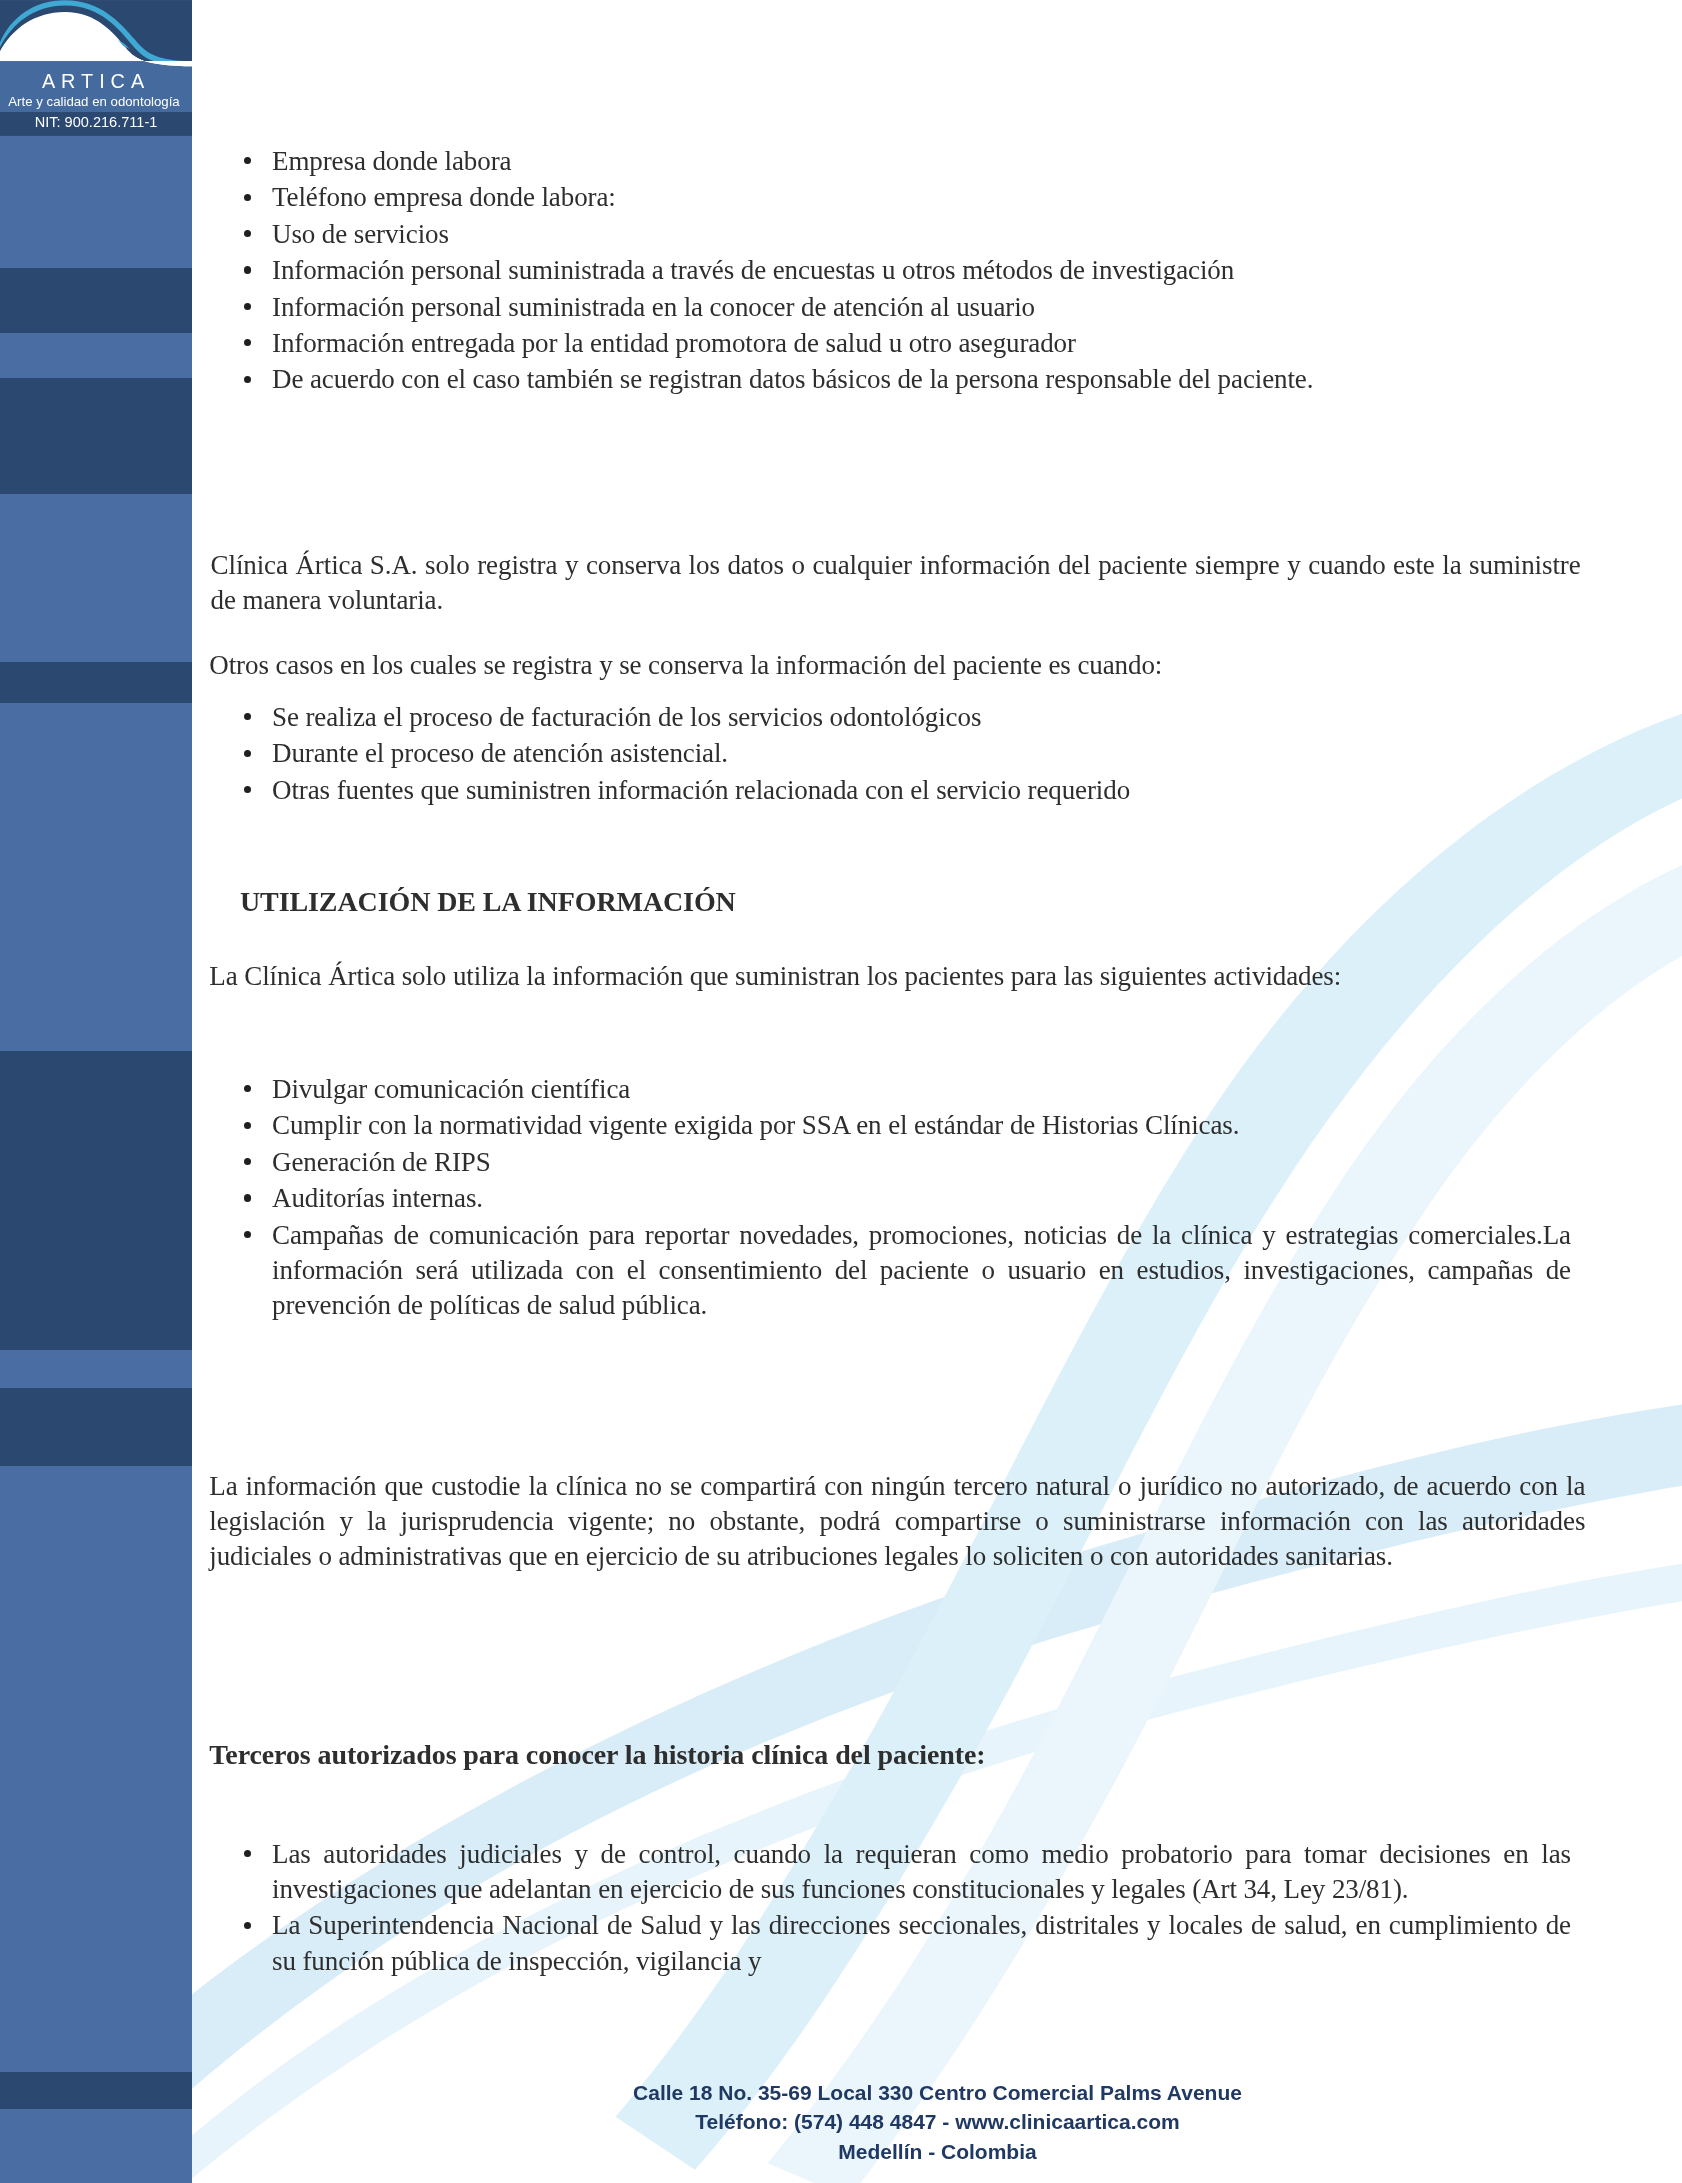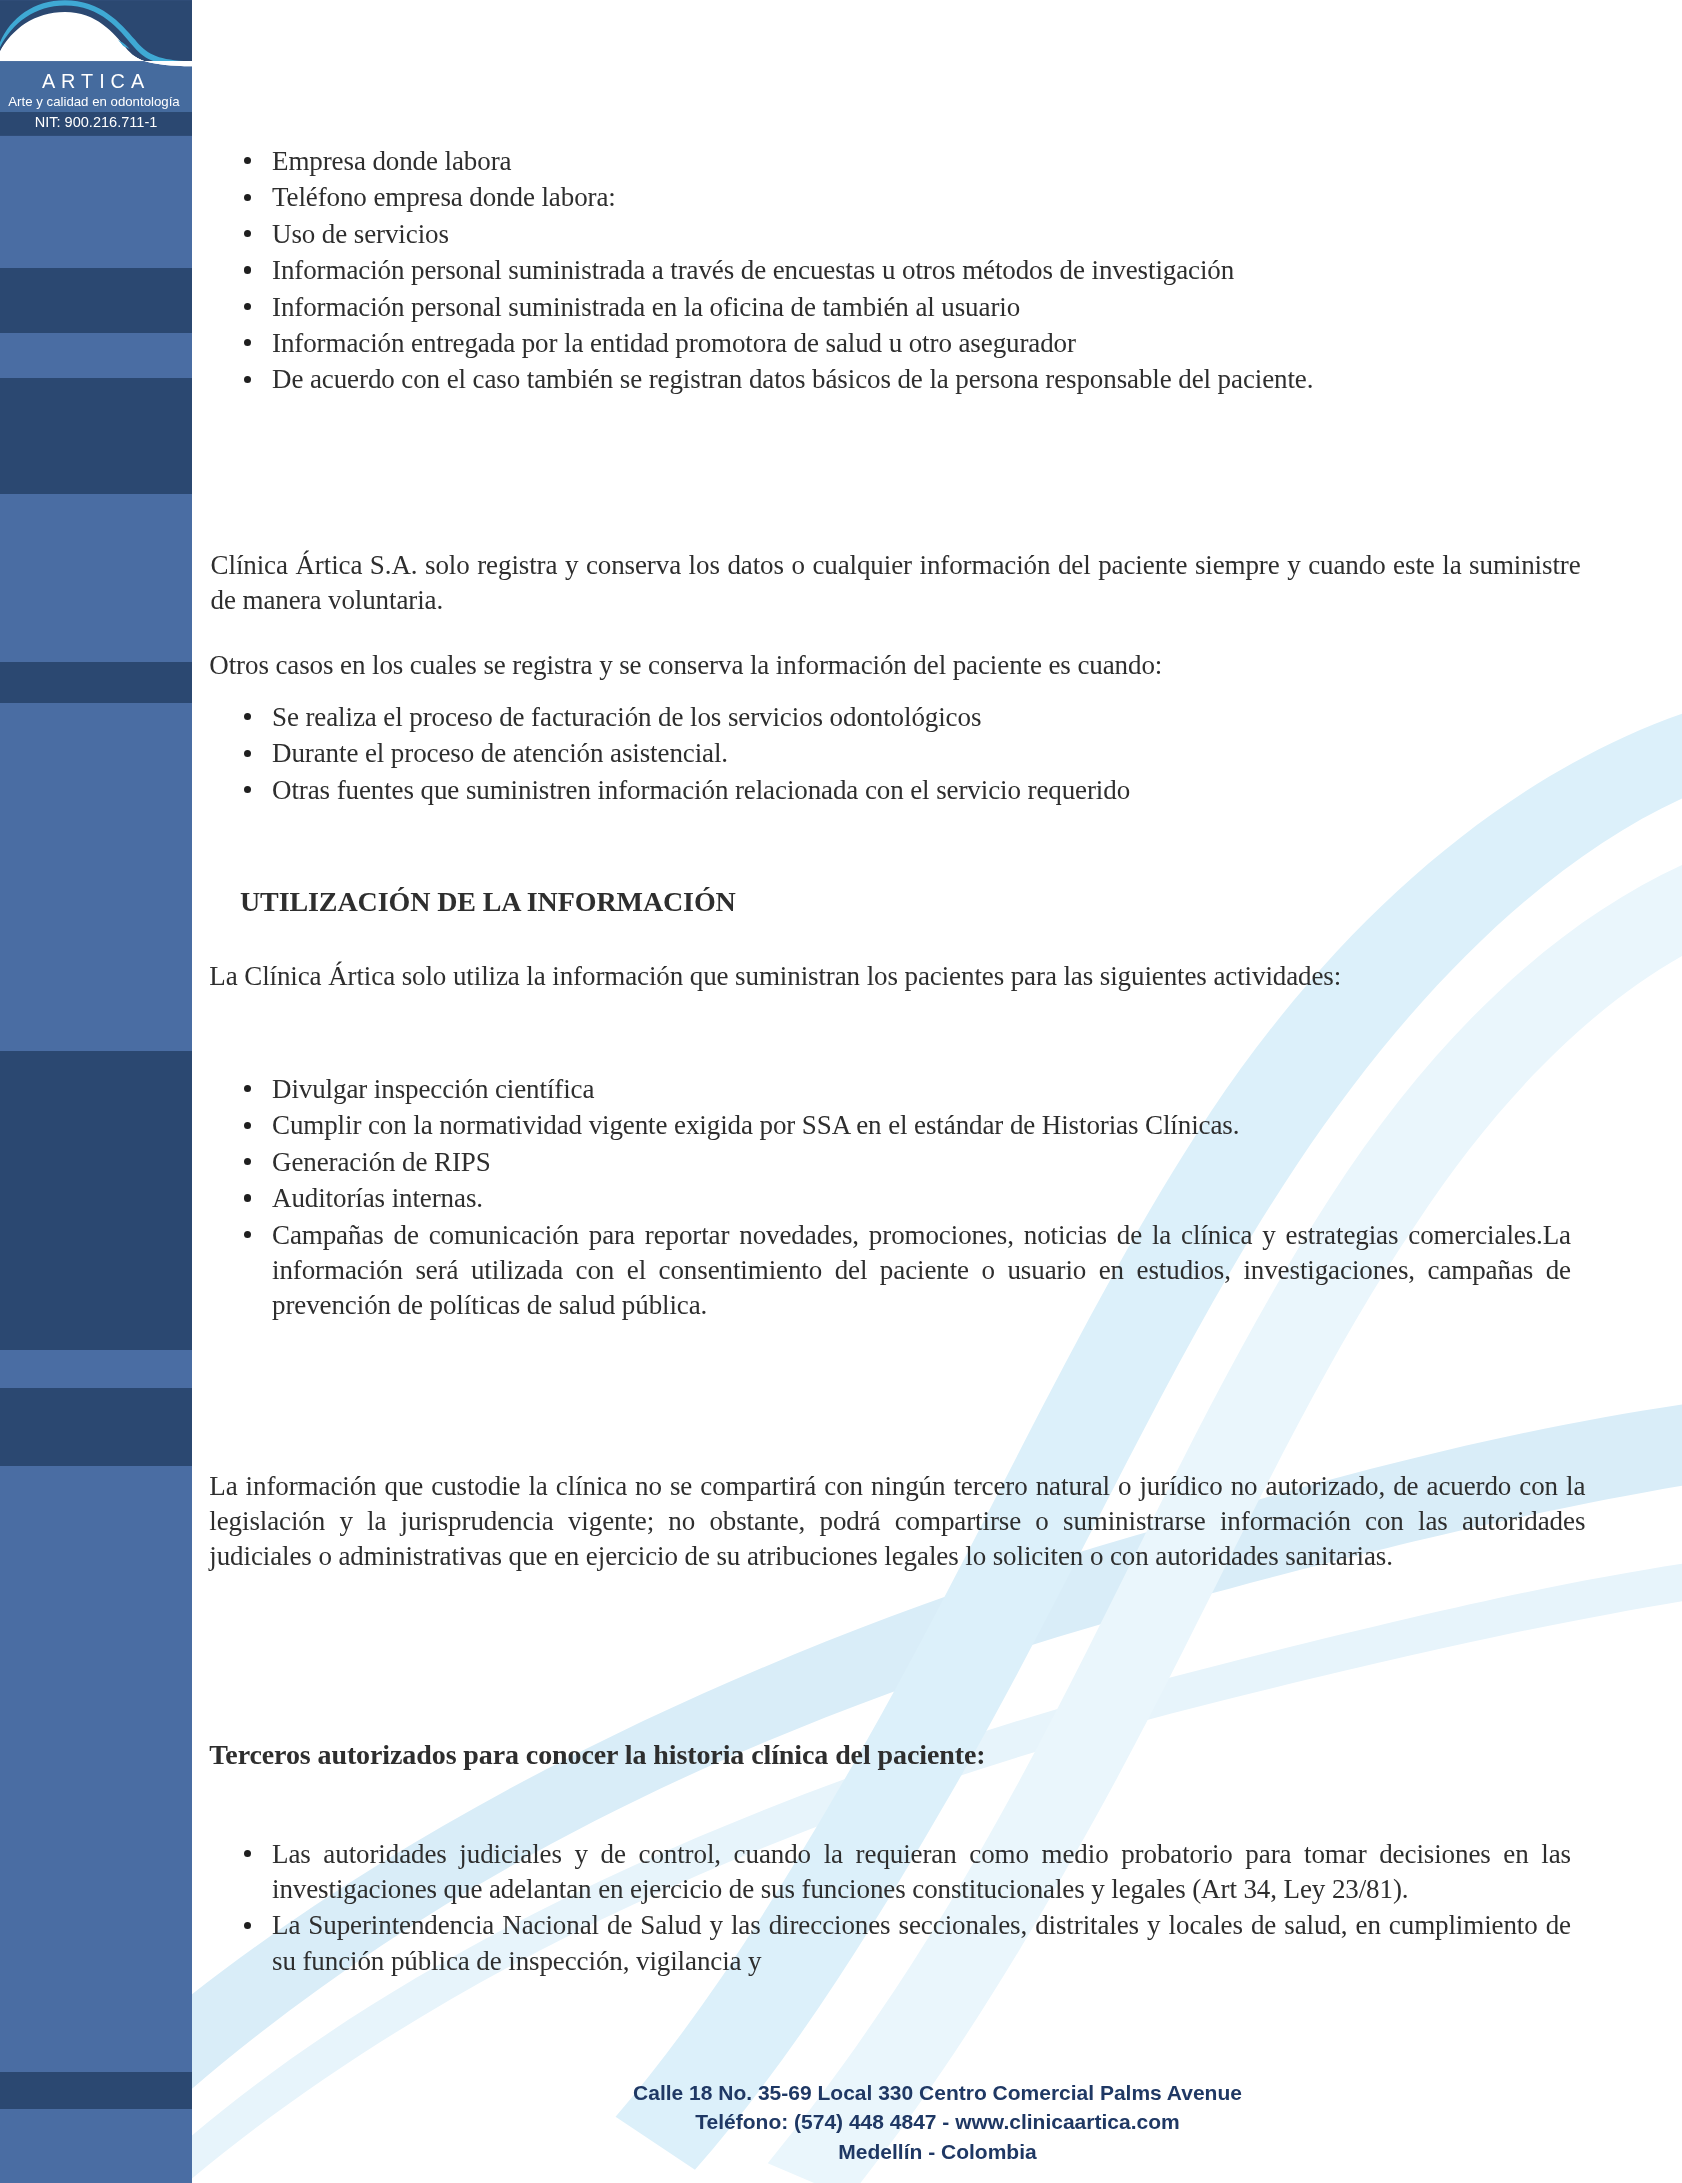--- a/index.html
+++ b/index.html
@@ -167,21 +167,21 @@
     <li>
       <span>Teléfono empresa donde labora:</span>
     </li>
     <li>
       <span>Uso de servicios</span>
     </li>
     <li>
       <span>Información personal suministrada a través de encuestas u otros métodos de investigación</span>
     </li>
     <li class="nojust">
-      <span>Información personal suministrada en la oficina de también al usuario</span>
+      <span>Información personal suministrada en la conocer de atención al usuario</span>
     </li>
     <li class="nojust">
       <span>Información entregada por la entidad promotora de salud u otro asegurador</span>
     </li>
     <li>
       <span>De acuerdo con el caso también se registran datos básicos de la persona responsable del paciente.</span>
     </li>
   </ul>
 
   <p class="body-text just para" style="left:6.6px;top:536px;width:1370px;">Clínica Ártica S.A. solo registra y conserva los datos o cualquier información del paciente siempre y cuando este la suministre de manera voluntaria.</p>
@@ -199,21 +199,21 @@
       <span>Otras fuentes que suministren información relacionada con el servicio requerido</span>
     </li>
   </ul>
 
   <p class="body-text bold para" style="left:36px;top:872px;width:1343px;font-size:28px;">UTILIZACIÓN DE LA INFORMACIÓN</p>
 
   <p class="body-text just para" style="left:5.3px;top:947px;width:1376px;">La Clínica Ártica solo utiliza la información que suministran los pacientes para las siguientes actividades:</p>
 
   <ul class="bl body-text" style="left:36px;top:1072px;width:1343px;">
     <li class="nojust">
-      <span>Divulgar inspección científica</span>
+      <span>Divulgar comunicación científica</span>
     </li>
     <li>
       <span>Cumplir con la normatividad vigente exigida por SSA en el estándar de Historias Clínicas.</span>
     </li>
     <li class="nojust">
       <span>Generación de RIPS</span>
     </li>
     <li class="nojust">
       <span>Auditorías internas.</span>
     </li>

